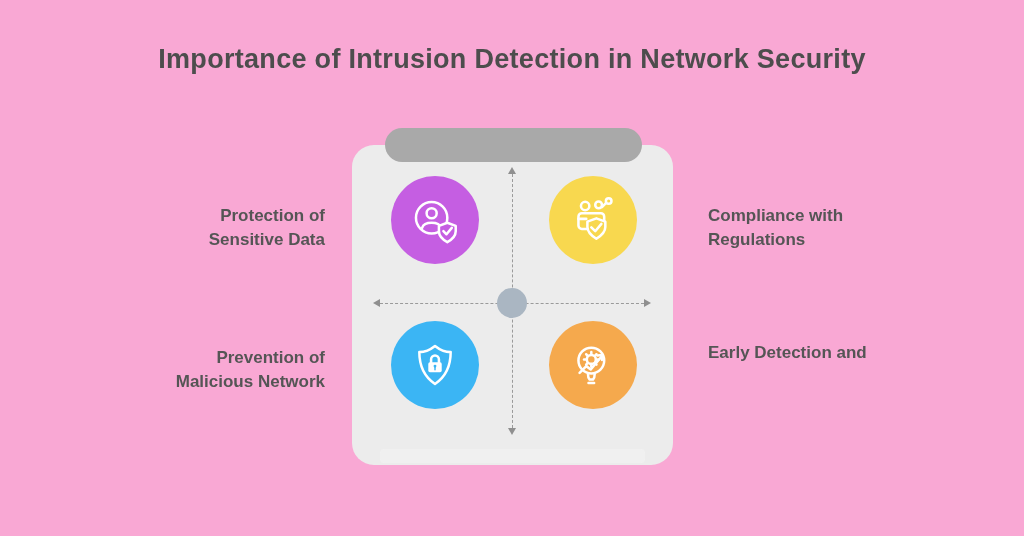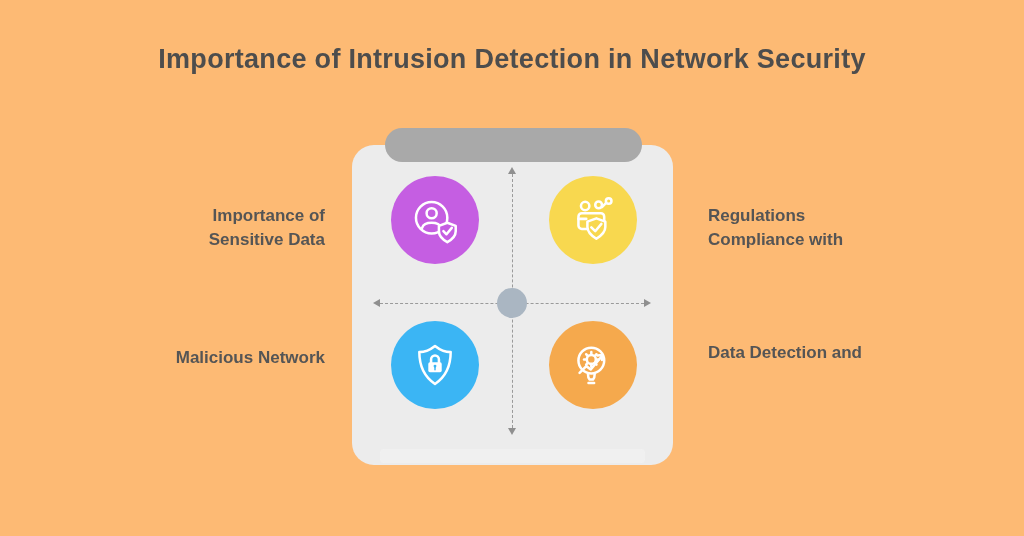--- a/index.html
+++ b/index.html
@@ -3,21 +3,21 @@
 <meta charset="utf-8">
 <style>
   html,body{margin:0;padding:0;}
   body{
     width:1024px;height:536px;
     background:#f7f7f7;
     font-family:"Liberation Sans", sans-serif;
     overflow:hidden;
   }
   .canvas{
-    position:relative;width:1024px;height:536px;background:#fdba74;
+    position:relative;width:1024px;height:536px;background:#f9a8d4;
   }
   .title{
     position:absolute;left:0;top:44px;width:1024px;
     text-align:center;
     font-size:27px;font-weight:700;color:#4d4d4d;
     letter-spacing:0.3px;
   }
   .card{
     position:absolute;left:352px;top:145px;width:321px;height:320px;
     background:#ececec;border-radius:22px;z-index:1;
@@ -131,30 +131,31 @@
       <line class="icon-stroke" x1="53.4" y1="46.4" x2="56.2" y2="49.2"></line>
       <line class="icon-stroke" x1="40.6" y1="46.4" x2="37.8" y2="49.2"></line>
       <line class="icon-stroke" x1="53.4" y1="33.6" x2="56.2" y2="30.8"></line>
       <line class="icon-stroke" x1="40.6" y1="33.6" x2="37.8" y2="30.8"></line>
       <polyline class="icon-stroke" points="26,64 38,52 46,58 66,34"></polyline>
       <polyline class="icon-stroke" points="58,33 67,32 66,41"></polyline>
     </svg>
   </div>
 
   <div class="label label--tl">
-    <div>Importance of</div>
+    <div>Protection of</div>
     <div>Sensitive Data</div>
   </div>
 
   <div class="label label--tr">
+    <div>Compliance with</div>
     <div>Regulations</div>
-    <div>Compliance with</div>
   </div>
 
   <div class="label label--bl">
+    <div>Prevention of</div>
     <div>Malicious Network</div>
   </div>
 
   <div class="label label--br">
-    <div>Data Detection and</div>
+    <div>Early Detection and</div>
   </div>
 
 </div>
 
 </body></html>

